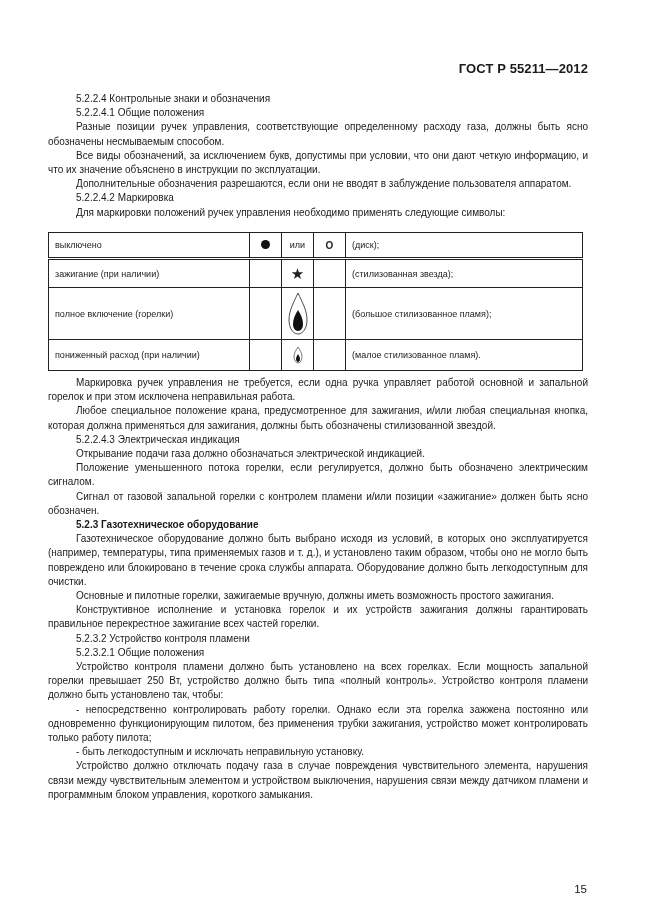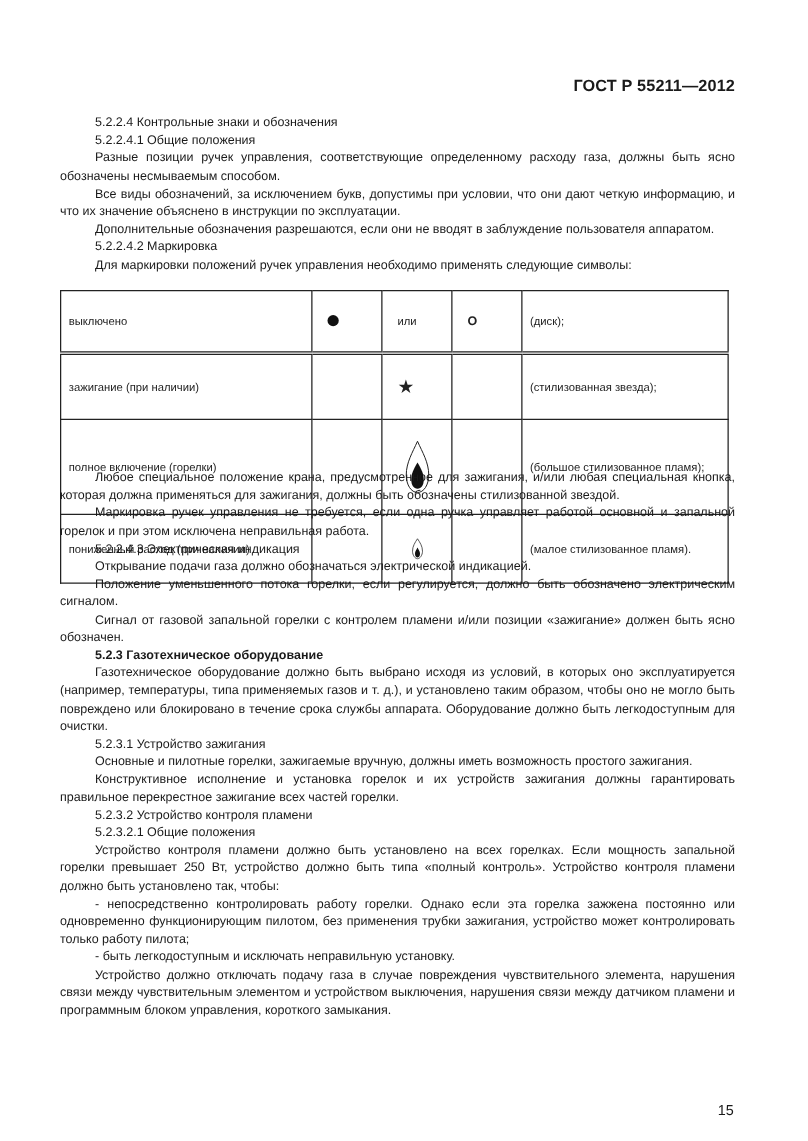--- a/index.html
+++ b/index.html
@@ -12,21 +12,21 @@
   .h.bold { font-weight: bold; }
   .page-number { position: absolute; top: 838px; right: 59px; font-size: 11.5px; margin-top: 45px; }
 
   table.symbols { position: absolute; left: 48px; top: 232px; width: 535px; border-collapse: collapse; font-size: 9px; color: #222; }
   table.symbols td { border: 1px solid #222; padding: 0 6px; vertical-align: middle; }
   table.symbols tr.r0 td { height: 24px; }
   table.symbols tr.r1 td { height: 27px; border-top: 3px double #222; }
   table.symbols tr.r2 td { height: 51px; }
   table.symbols tr.r3 td { height: 30px; }
   td.c-label { width: 188px; }
-  td.c-sym { width: 31px; padding: 12px !important; }
+  td.c-sym { width: 31px; text-align: center; padding: 0 !important; }
   td.c-desc { }
   .disc { display: inline-block; width: 9px; height: 9px; background: #111; border-radius: 50%; }
   .ring { font-size: 10px; font-weight: bold; }
   .star { font-size: 15px; line-height: 15px; }
   svg { display: block; margin: 0 auto; }
 </style>
 </head>
 <body>
 
 <div class="page-header">ГОСТ Р 55211—2012</div>
@@ -78,29 +78,28 @@
         <path d="M5 8 C4 10, 3 11, 3 13 C3 15, 4 16, 5 16 C6 16, 7 15, 7 13 C7 11, 6 10, 5 8 Z" fill="#111"></path>
       </svg>
     </td>
     <td class="c-sym"></td>
     <td class="c-desc">(малое стилизованное пламя).</td>
   </tr>
 </tbody>
   </table>
 
 <div class="content" style="top: 376px;">
+  <p class="p">Маркировка ручек управления не требуется, если одна ручка управляет работой основной и запальной горелок и при этом исключена неправильная работа.</p>
   <p class="p">Любое специальное положение крана, предусмотренное для зажигания, и/или любая специальная кнопка, которая должна применяться для зажигания, должны быть обозначены стилизованной звездой.</p>
-  <p class="p">Маркировка ручек управления не требуется, если одна ручка управляет работой основной и запальной горелок и при этом исключена неправильная работа.</p>
   <p class="h">5.2.2.4.3 Электрическая индикация</p>
   <p class="p">Открывание подачи газа должно обозначаться электрической индикацией.</p>
   <p class="p">Положение уменьшенного потока горелки, если регулируется, должно быть обозначено электрическим сигналом.</p>
   <p class="p">Сигнал от газовой запальной горелки с контролем пламени и/или позиции «зажигание» должен быть ясно обозначен.</p>
   <p class="h bold">5.2.3 Газотехническое оборудование</p>
   <p class="p">Газотехническое оборудование должно быть выбрано исходя из условий, в которых оно эксплуатируется (например, температуры, типа применяемых газов и т. д.), и установлено таким образом, чтобы оно не могло быть повреждено или блокировано в течение срока службы аппарата. Оборудование должно быть легкодоступным для очистки.</p>
-  <p class="h">5.2.3.1 Устройство зажигания</p>
   <p class="p">Основные и пилотные горелки, зажигаемые вручную, должны иметь возможность простого зажигания.</p>
   <p class="p">Конструктивное исполнение и установка горелок и их устройств зажигания должны гарантировать правильное перекрестное зажигание всех частей горелки.</p>
   <p class="h">5.2.3.2 Устройство контроля пламени</p>
   <p class="h">5.2.3.2.1 Общие положения</p>
   <p class="p">Устройство контроля пламени должно быть установлено на всех горелках. Если мощность запальной горелки превышает 250 Вт, устройство должно быть типа «полный контроль». Устройство контроля пламени должно быть установлено так, чтобы:</p>
   <p class="p">- непосредственно контролировать работу горелки. Однако если эта горелка зажжена постоянно или одновременно функционирующим пилотом, без применения трубки зажигания, устройство может контролировать только работу пилота;</p>
   <p class="p">- быть легкодоступным и исключать неправильную установку.</p>
   <p class="p">Устройство должно отключать подачу газа в случае повреждения чувствительного элемента, нарушения связи между чувствительным элементом и устройством выключения, нарушения связи между датчиком пламени и программным блоком управления, короткого замыкания.</p>
 </div>
 

